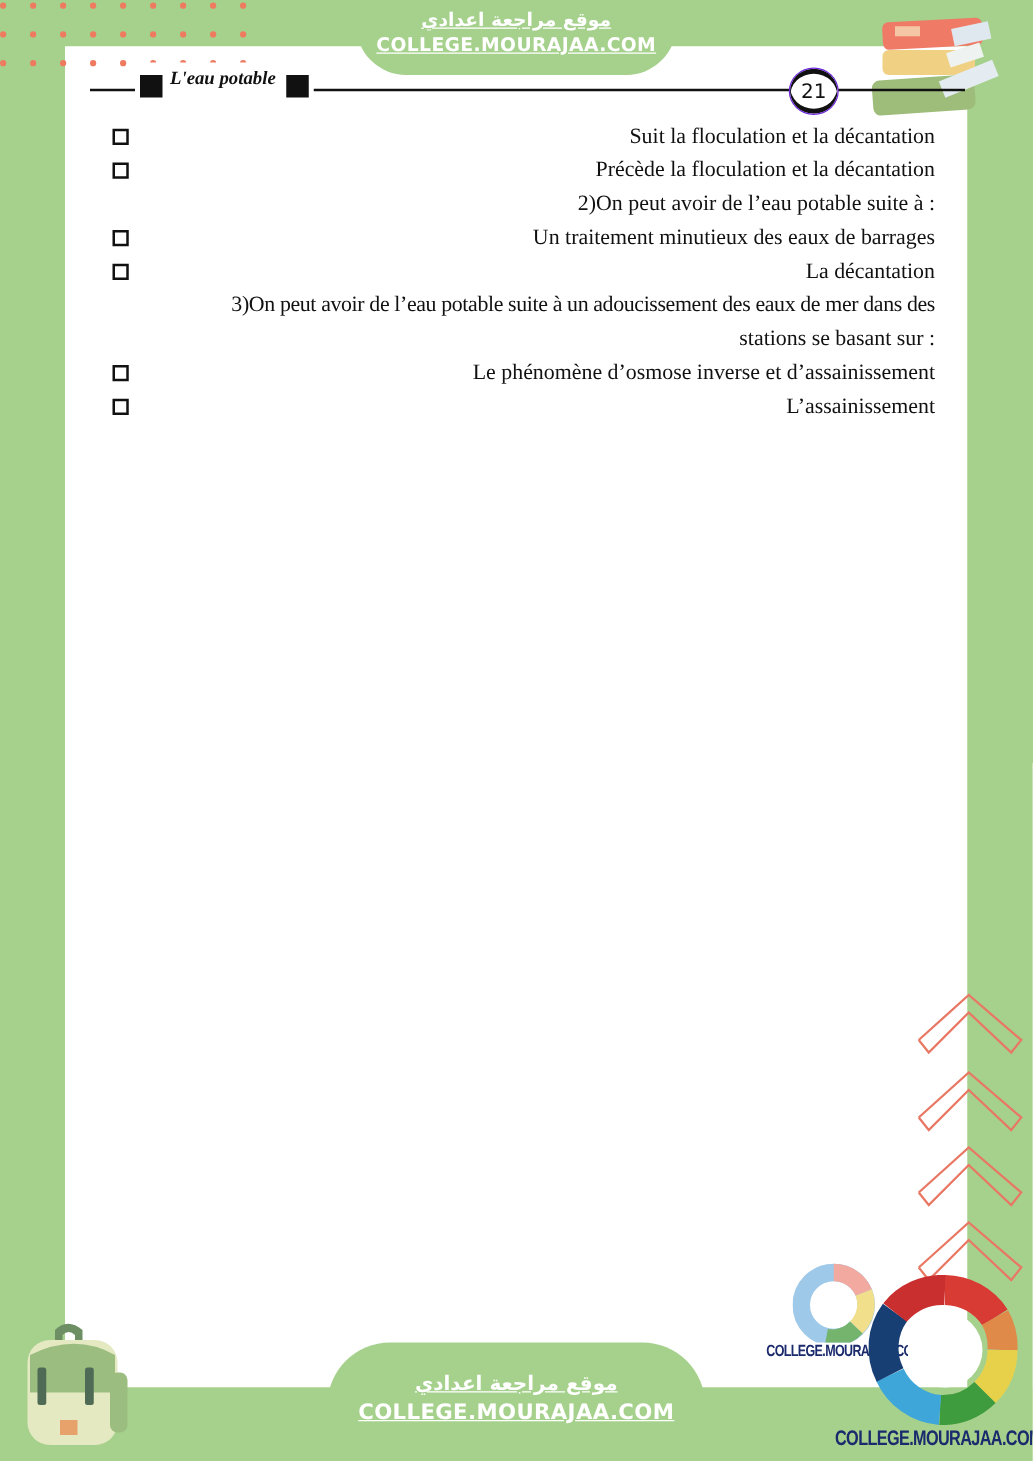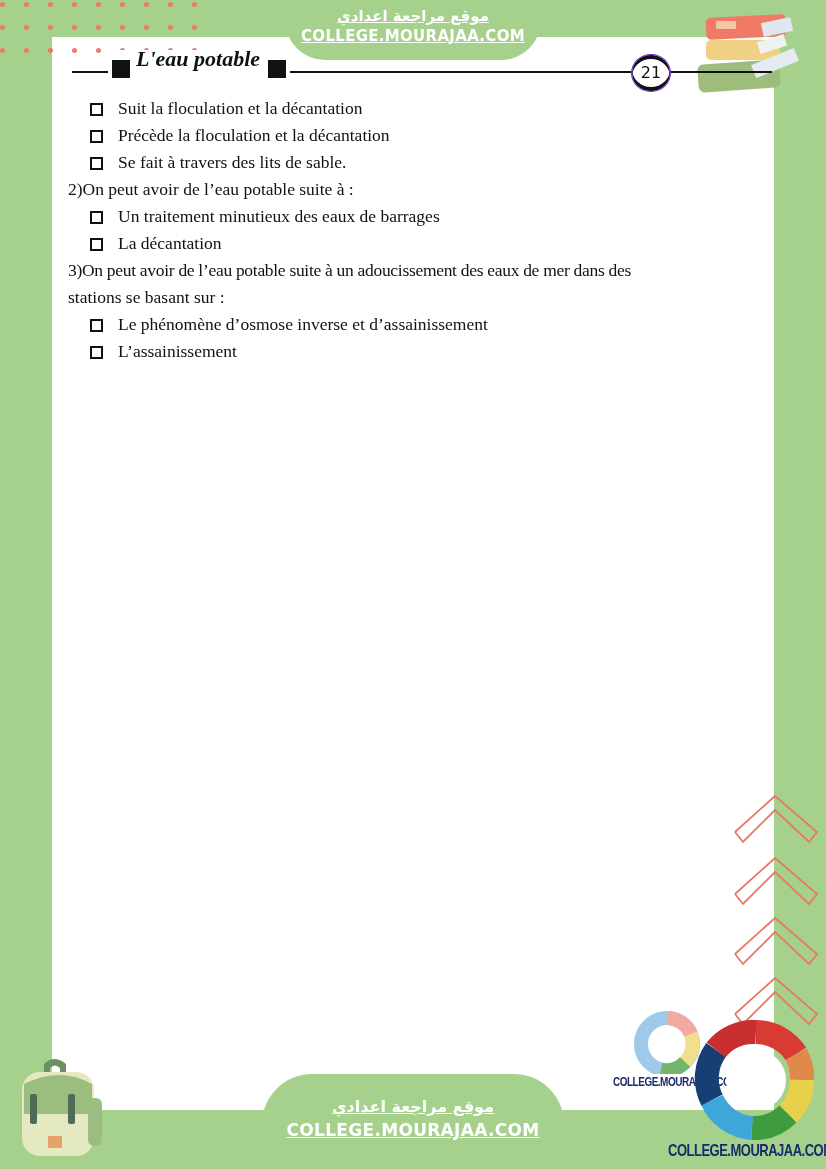--- a/index.html
+++ b/index.html
@@ -27,30 +27,30 @@
   .header-line {
     position: absolute; left: 72px; top: 71px; width: 700px; height: 1.5px; background: #111;
   }
   .title-block {
     position: absolute; left: 108px; top: 50px; height: 30px; display: flex; align-items: flex-end;
     background: #fff; padding: 0 4px;
   }
   .sq { width: 18px; height: 18px; background: #111; margin-bottom: 2px; }
   .title-text {
     font-family: "Liberation Serif", serif; font-style: italic; font-weight: bold;
-    font-size: 22px; margin: 0 8px 8px 6px; color: #111;
+    font-size: 15px; margin: 0 8px 8px 6px; color: #111;
   }
   .page-num {
     position: absolute; left: 631px; top: 54px; width: 38px; height: 36px; border-radius: 50%;
     border: 1px solid #6d28d9; background: #fff; text-align: center; line-height: 36px;
     font-family: "DejaVu Sans", sans-serif; font-size: 16px; color: #111;
     box-shadow: inset 0 4px 0 #111, inset 0 -4px 0 #111;
   }
 
-  .content { position: absolute; left: 68px; top: 95px; width: 680px; color: #111; font-size: 17.5px; }
+  .content { position: absolute; left: 68px; top: 95px; width: 680px; color: #111; font-size: 17.5px; text-align: right; }
   .opt { position: relative; padding-left: 50px; height: 27px; line-height: 27px; white-space: nowrap; }
   .box {
     position: absolute; left: 22px; top: 8px; width: 9px; height: 9px;
     border: 2px solid #111;
   }
   .q { line-height: 27px; }
 
   .right-strip { position: absolute; left: 774px; top: 0; width: 52px; height: 1169px; background: #a6d18d; }
 
   .banner-bottom {
@@ -130,24 +130,20 @@
 
 <div class="content">
   <div class="opt">
     <span class="box"></span>
     <span>Suit la floculation et la décantation</span>
   </div>
   <div class="opt">
     <span class="box"></span>
     <span>Précède la floculation et la décantation</span>
   </div>
-  <div class="opt">
-    <span class="box"></span>
-    <span>Se fait à travers des lits de sable.</span>
-  </div>
 
   <div class="q">2)On peut avoir de l’eau potable suite à :</div>
   <div class="opt">
     <span class="box"></span>
     <span>Un traitement minutieux des eaux de barrages</span>
   </div>
   <div class="opt">
     <span class="box"></span>
     <span>La décantation</span>
   </div>

